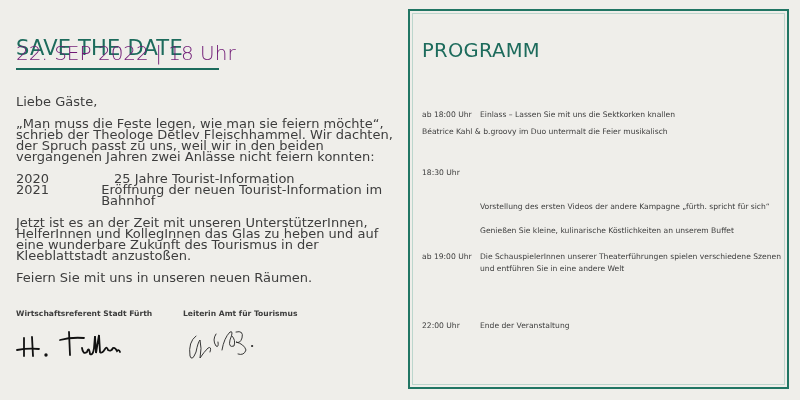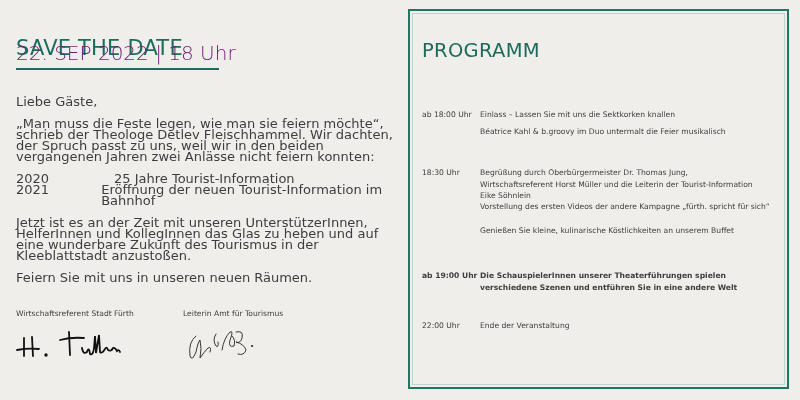--- a/index.html
+++ b/index.html
@@ -9,21 +9,21 @@
   }
   .left { position:absolute; left:16px; top:0; width:380px; height:400px; }
   .save-title { position:absolute; left:0; top:37px; font-size:21px; color:#1d6b5c; letter-spacing:0.2px; line-height:22px; white-space:nowrap; }
   .save-date { position:absolute; left:0; top:42px; font-size:20px; color:#701a75; line-height:22px; white-space:nowrap; font-weight:300; }
   .title-rule { position:absolute; left:0; top:68px; width:203px; height:2px; background:#1d6b5c; }
   .body-text { position:absolute; left:0; top:96px; width:380px; font-size:13px; line-height:11px; color:#3d3d3d; }
   .body-text p { margin:0 0 11px 0; }
   .years { margin:0 0 11px 0; }
   .year-row { display:flex; }
   .year-row .y { width:98px; }
-  .sig-label { position:absolute; top:309px; font-size:7.6px; color:#3d3d3d; white-space:nowrap; }
+  .sig-label { position:absolute; top:309px; font-size:7.6px; color:#3d3d3d; white-space:nowrap;font-weight:bold; }
   .sig { position:absolute; top:328px; }
   .frame { position:absolute; left:408px; top:9px; width:381px; height:380px; border:2px solid #217563; box-sizing:border-box; }
   .frame-inner { position:absolute; left:2px; top:2px; right:2px; bottom:2px; border:1px solid #bcd6cd; }
   .prog-title { position:absolute; left:422px; top:39px; font-size:19.5px; color:#1d6b5c; letter-spacing:0.3px; }
   .prog-row { position:absolute; left:422px; font-size:7.6px; line-height:11.5px; color:#3d3d3d; display:flex; }
   .prog-row .t { width:58px; flex:none; white-space:nowrap; }
   .prog-row .d { width:300px; }
 </style>
 </head>
 <body>
@@ -77,36 +77,35 @@
 
 <div class="frame">
   <div class="frame-inner"></div>
 </div>
 <div class="prog-title">PROGRAMM</div>
 
 <div class="prog-row" style="top:103px;margin-top:6px;">
   <span class="t">ab 18:00 Uhr</span>
   <span class="d">Einlass – Lassen Sie mit uns die Sektkorken knallen</span>
 </div>
-<div class="prog-row" style="top:126px;">
+<div class="prog-row" style="top:126px;flex-direction:column;">
   <span class="t"></span>
   <span class="d">Béatrice Kahl &amp; b.groovy im Duo untermalt die Feier musikalisch</span>
 </div>
 <div class="prog-row" style="top:167px;">
   <span class="t">18:30 Uhr</span>
-  <span class="d" style="width:282px;">Begrüßung durch Oberbürgermeister Dr. Thomas Jung, Wirtschaftsreferent Horst Müller und die Leiterin der Tourist-Information Eike Söhnlein</span>
 </div>
 <div class="prog-row" style="top:201px;">
   <span class="t"></span>
   <span class="d">Vorstellung des ersten Videos der andere Kampagne „fürth. spricht für sich“</span>
 </div>
 <div class="prog-row" style="top:225px;">
   <span class="t"></span>
   <span class="d">Genießen Sie kleine, kulinarische Köstlichkeiten an unserem Buffet</span>
 </div>
-<div class="prog-row" style="top:270px;font-weight:bold;">
+<div class="prog-row" style="top:251px;">
   <span class="t">ab 19:00 Uhr</span>
   <span class="d" style="width:302px;">Die SchauspielerInnen unserer Theaterführungen spielen verschiedene Szenen und entführen Sie in eine andere Welt</span>
 </div>
 <div class="prog-row" style="top:320px;">
   <span class="t">22:00 Uhr</span>
   <span class="d">Ende der Veranstaltung</span>
 </div>
 
 </body></html>

